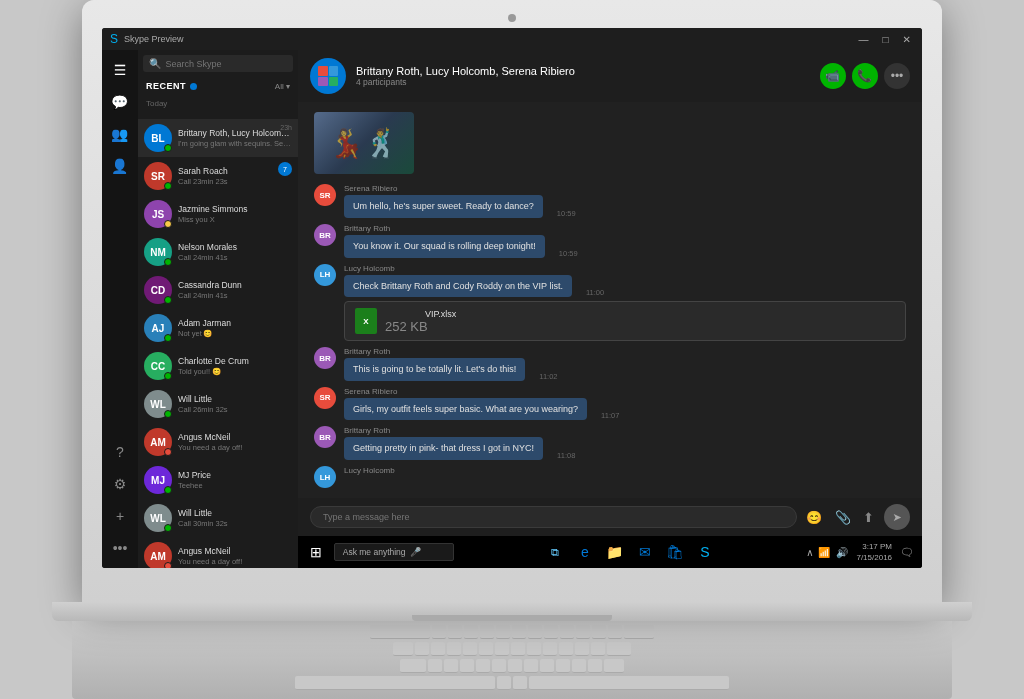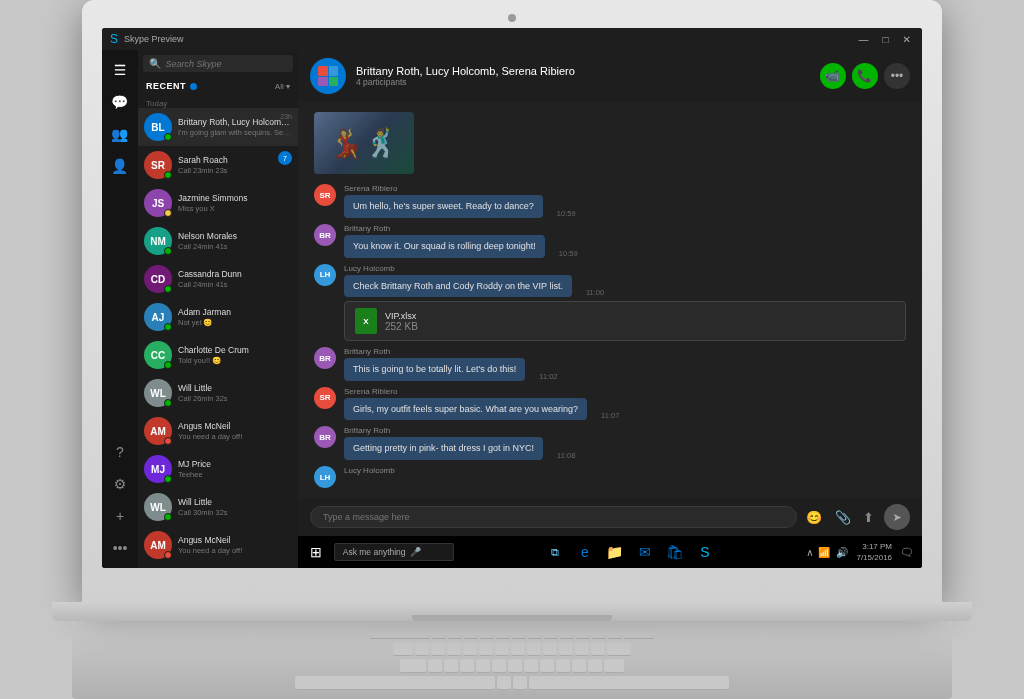--- a/index.html
+++ b/index.html
@@ -127,21 +127,20 @@
       gap: 4px;
     }
 
     .search-bar input {
       background: transparent;
       border: none;
       outline: none;
       color: #aaa;
       font-size: 9px;
       width: 100%;
-      font-style: italic;
     }
 
     .search-icon {
       color: #888;
       font-size: 10px;
     }
 
     .contacts-header {
       display: flex;
       align-items: center;
@@ -171,21 +170,21 @@
 
     .all-btn {
       color: #888;
       font-size: 8px;
       cursor: pointer;
     }
 
     .section-date {
       color: #666;
       font-size: 8px;
-      padding: 4px 8px 0 8px;
+      padding: 4px 8px 11px 8px;
     }
 
     .contact-item {
       display: flex;
       align-items: center;
       padding: 5px 6px;
       gap: 6px;
       cursor: pointer;
       position: relative;
     }
@@ -448,22 +447,22 @@
       border-radius: 2px;
       display: flex;
       align-items: center;
       justify-content: center;
       color: #fff;
       font-size: 8px;
       font-weight: 700;
     }
 
     .file-info { }
-    .file-name { color: #ddd; font-size: 9px; }
-    .file-size { color: #888; font-size: 10px; }
+    .file-name { color: #ddd; font-size: 9px; margin-left: 40px; }
+    .file-size { color: #888; font-size: 13px; }
 
     
     .chat-input-area {
       padding: 6px 12px;
       background: #1e1e1e;
       display: flex;
       align-items: center;
       gap: 8px;
       flex-shrink: 0;
     }

